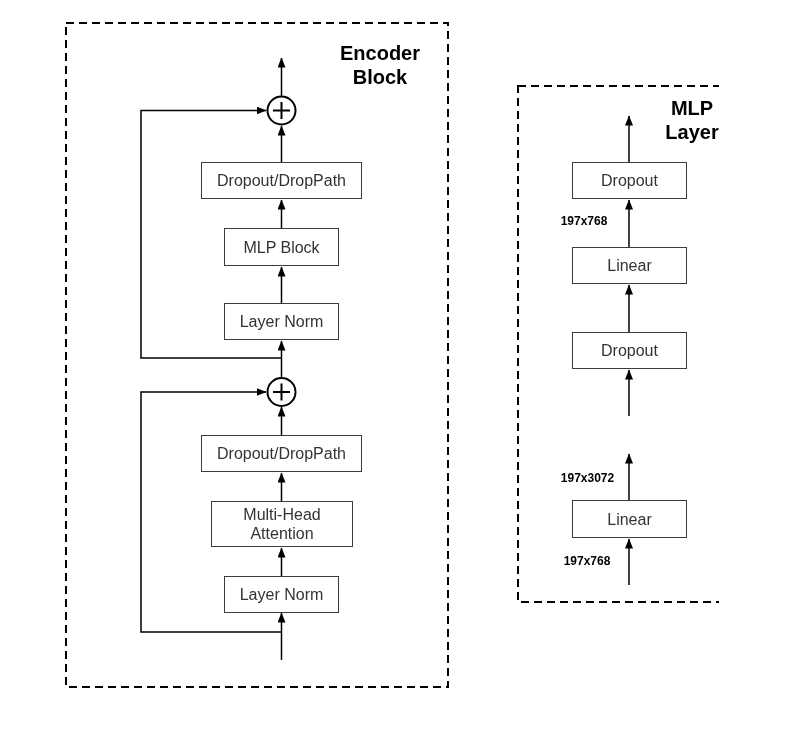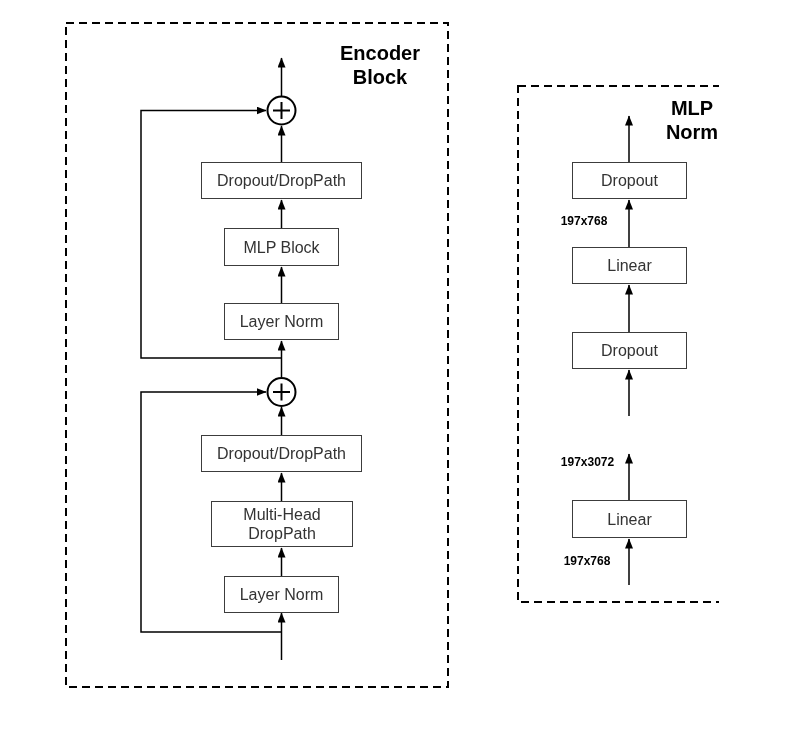--- a/index.html
+++ b/index.html
@@ -93,31 +93,31 @@
     <path d="M629,247 V200" stroke="#000000" stroke-width="1.5" fill="none" marker-end="url(#ah)"></path>
     <path d="M629,332 V285" stroke="#000000" stroke-width="1.5" fill="none" marker-end="url(#ah)"></path>
     <path d="M629,416 V370" stroke="#000000" stroke-width="1.5" fill="none" marker-end="url(#ah)"></path>
     <path d="M629,500 V454" stroke="#000000" stroke-width="1.5" fill="none" marker-end="url(#ah)"></path>
     <path d="M629,585 V539" stroke="#000000" stroke-width="1.5" fill="none" marker-end="url(#ah)"></path>
   </svg>
 
   <div class="block-title" style="left:315px; top:41px; width:130px;">Encoder
 Block</div>
   <div class="block-title" style="left:642px; top:96px; width:100px;">MLP
-Norm</div>
+Layer</div>
 
   <div class="node" style="left:201px; top:162px; width:161px; height:37px;">Dropout/DropPath</div>
   <div class="node" style="left:224px; top:228px; width:115px; height:38px;">MLP Block</div>
   <div class="node" style="left:224px; top:303px; width:115px; height:37px;">Layer Norm</div>
   <div class="node" style="left:201px; top:435px; width:161px; height:37px;">Dropout/DropPath</div>
-  <div class="node" style="left:211px; top:501px; width:142px; height:46px;">Multi-Head DropPath</div>
+  <div class="node" style="left:211px; top:501px; width:142px; height:46px;">Multi-Head Attention</div>
   <div class="node" style="left:224px; top:576px; width:115px; height:37px;">Layer Norm</div>
 
   <div class="node" style="left:572px; top:162px; width:115px; height:37px;">Dropout</div>
   <div class="node" style="left:572px; top:247px; width:115px; height:37px;">Linear</div>
   <div class="node" style="left:572px; top:332px; width:115px; height:37px;">Dropout</div>
   <div class="node" style="left:572px; top:500px; width:115px; height:38px;">Linear</div>
 
   <div class="dim-label" style="left:549px; top:214px; width:70px;">197x768</div>
-  <div class="dim-label" style="left:550px; top:455px; width:75px;">197x3072</div>
+  <div class="dim-label" style="left:550px; top:471px; width:75px;">197x3072</div>
   <div class="dim-label" style="left:552px; top:554px; width:70px;">197x768</div>
 
 </div>
 
 </body></html>

